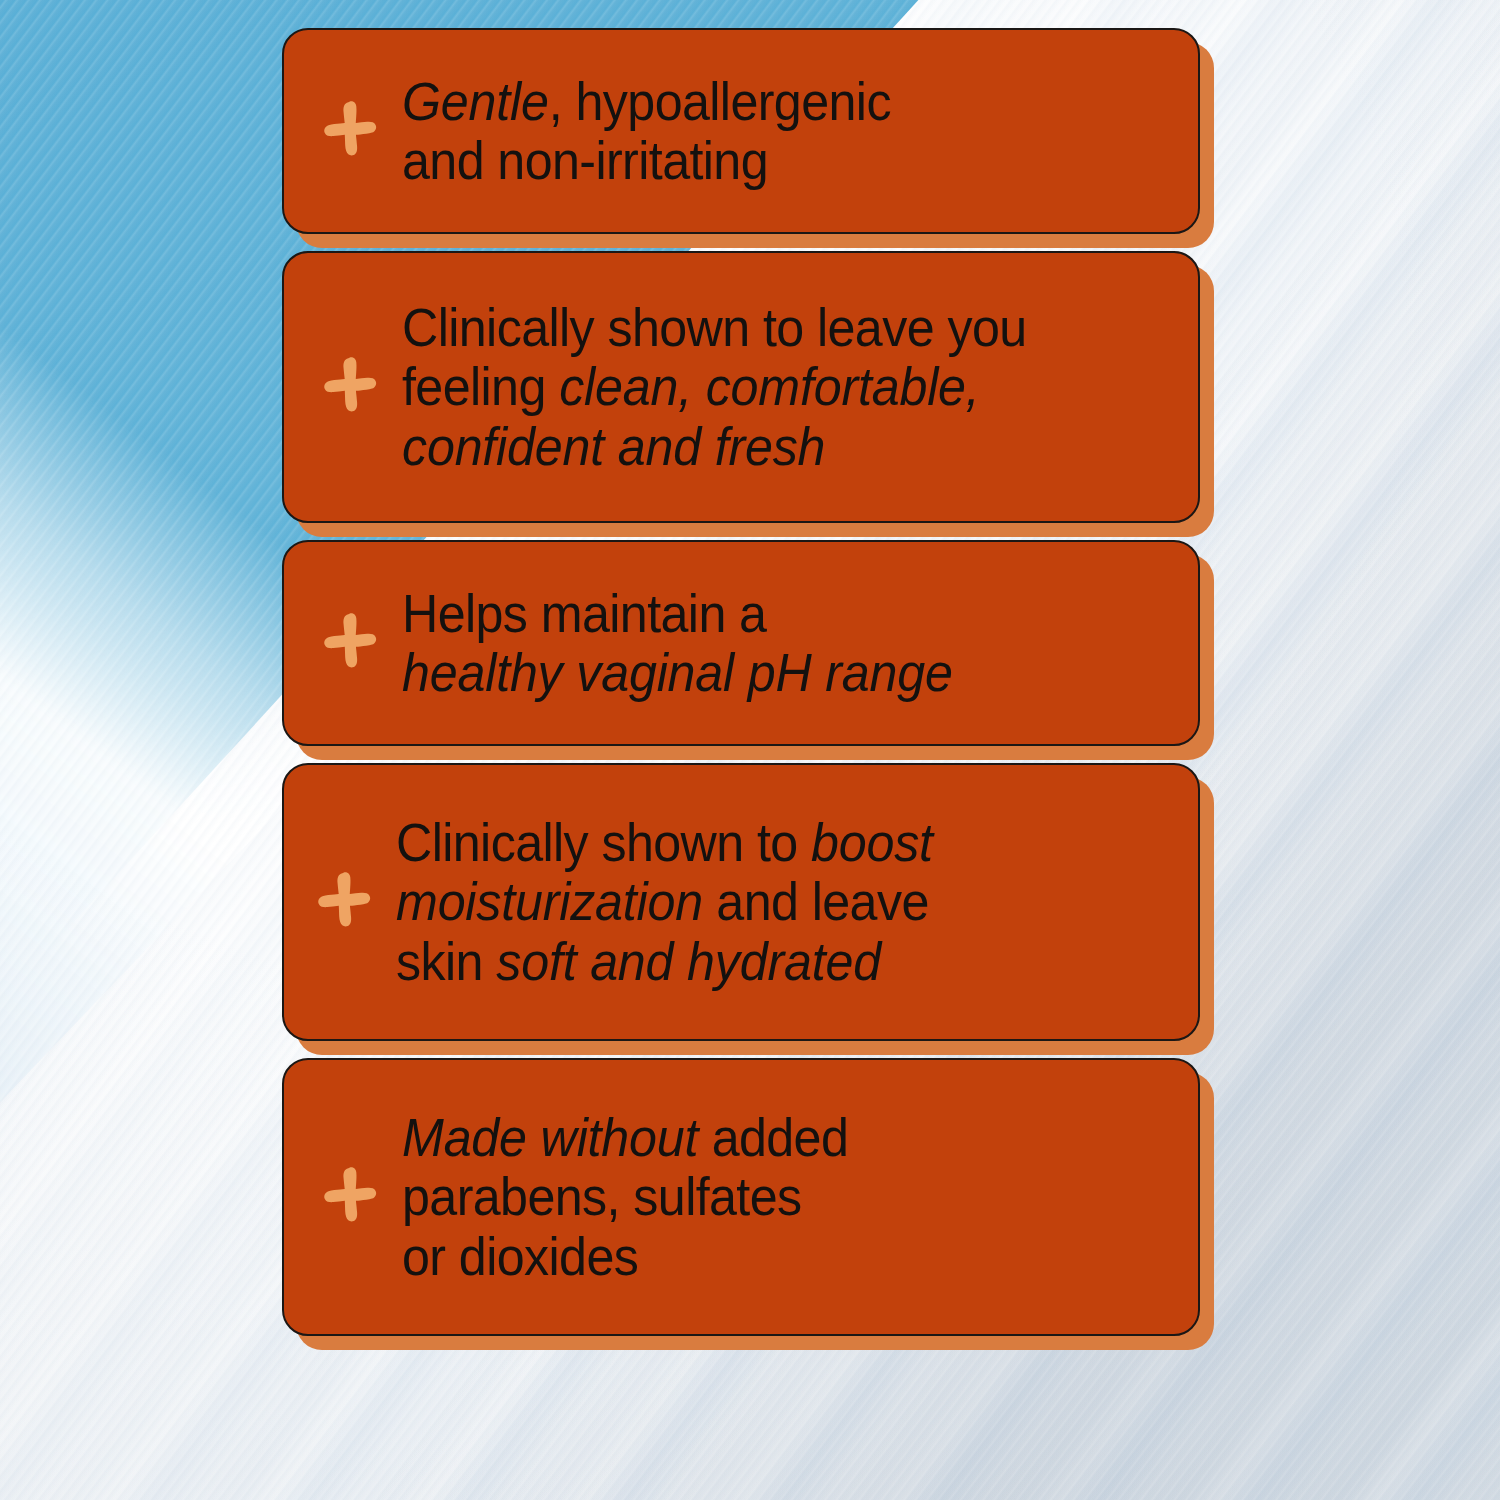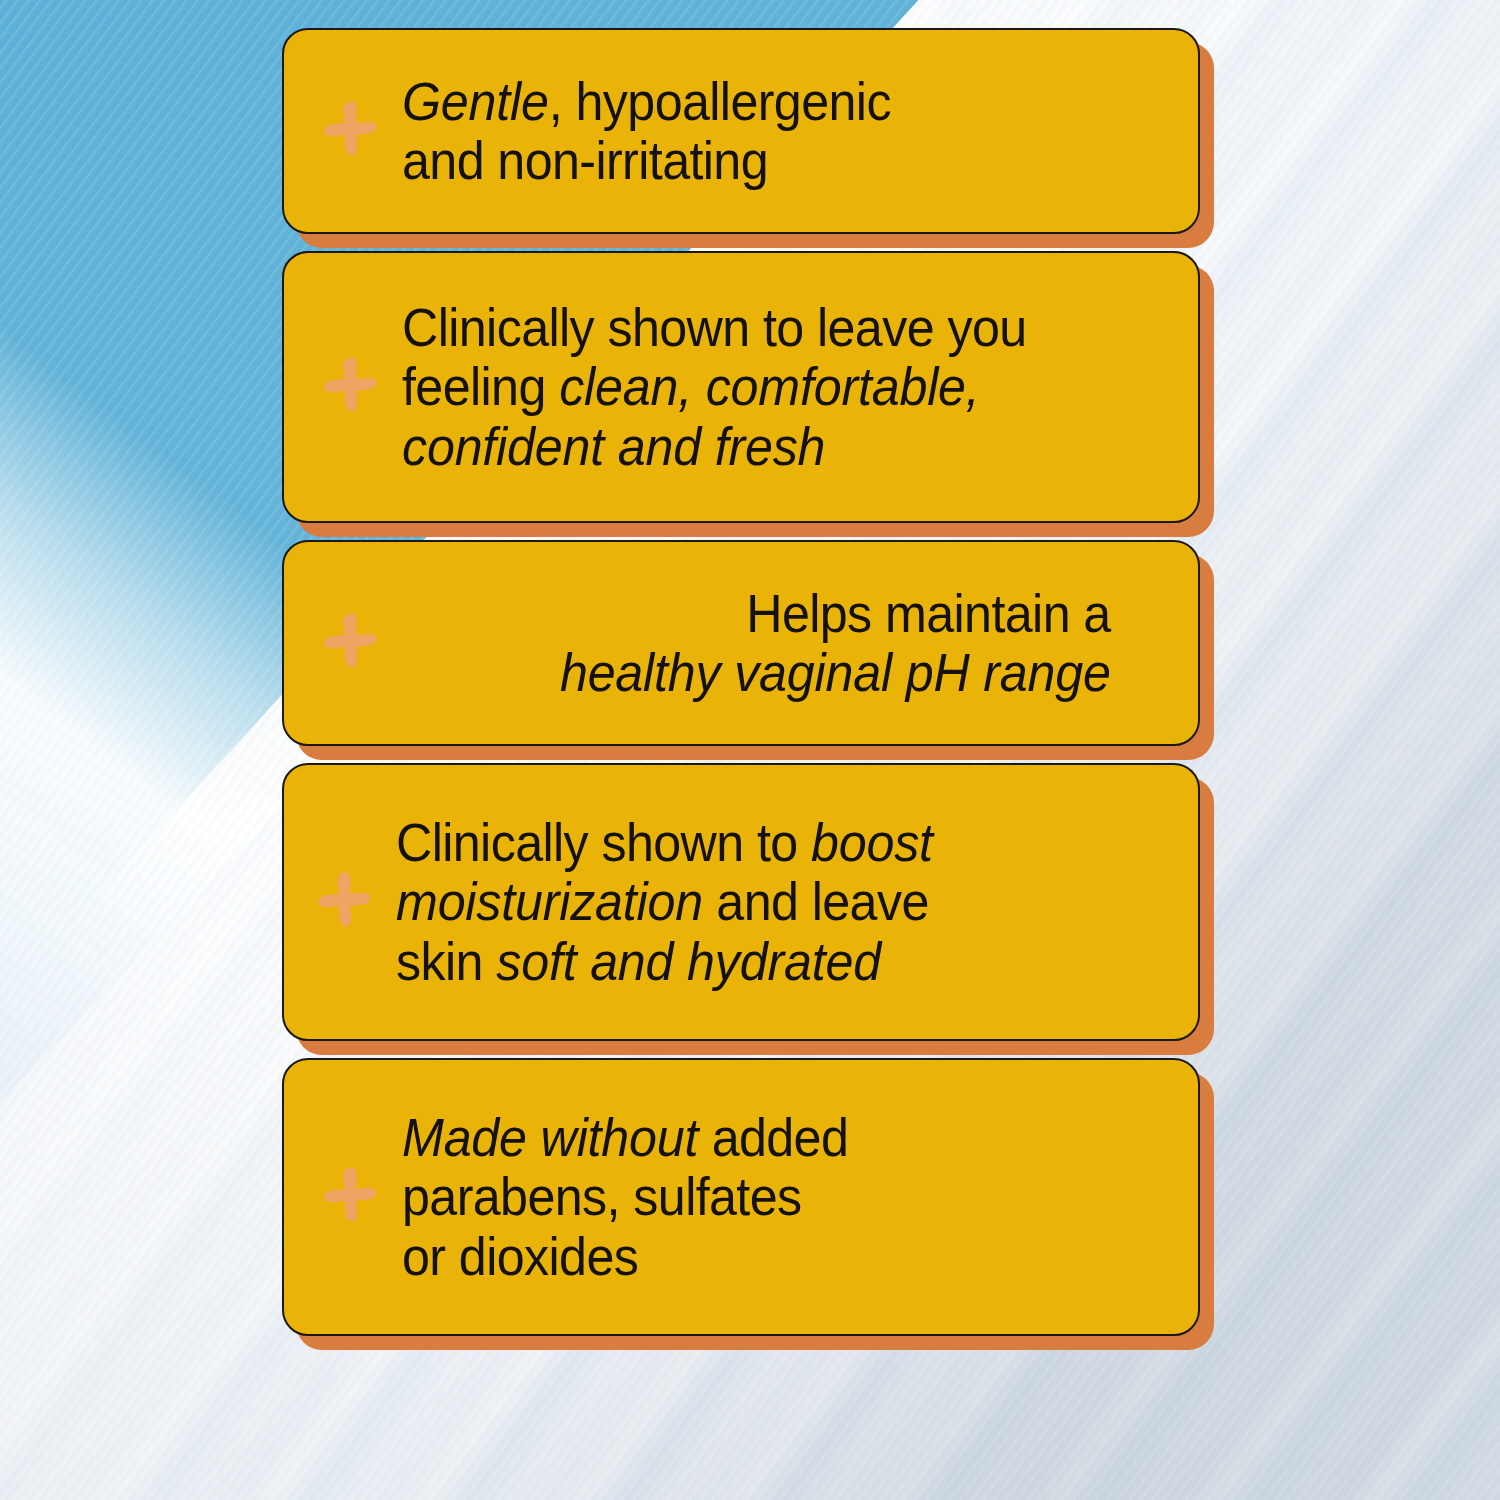--- a/index.html
+++ b/index.html
@@ -92,21 +92,21 @@
   }
   .card-wrap{position:relative;margin-bottom:17px;}
   .card-wrap:last-child{margin-bottom:11px;}
 
   .card-shadow{
     position:absolute;left:14px;top:14px;right:-14px;bottom:-14px;
     background:#d97c3f;border-radius:26px;
   }
   .card{
     position:relative;
-    background:#eab308;
+    background:#c2410c;
     border:2.5px solid #1b1715;
     border-radius:26px;
     display:flex;align-items:center;
     padding:26px 34px 26px 30px;
     box-sizing:border-box;
   }
 
   .plus{flex:0 0 auto;width:72px;height:72px;margin-right:16px;}
   .plus svg{display:block;width:72px;height:72px;}
 
@@ -124,21 +124,21 @@
   }
   .claim em{
     font-style:italic;
     font-family:"Liberation Sans","DejaVu Sans",sans-serif;
     letter-spacing:-0.004em;
   }
 
   
   .c1 .card{min-height:206px;}
   .c2 .card{min-height:272px;justify-content:center;}
-  .c3 .card{min-height:206px;text-align:right;}
+  .c3 .card{min-height:206px;}
   .c4 .card{min-height:278px;padding-left:24px;}
   .c5 .card{min-height:278px;}
 </style>
 </head>
 <body>
 
 <div class="stage">
 
   <div class="bg">
     <div class="bg-base"></div>

